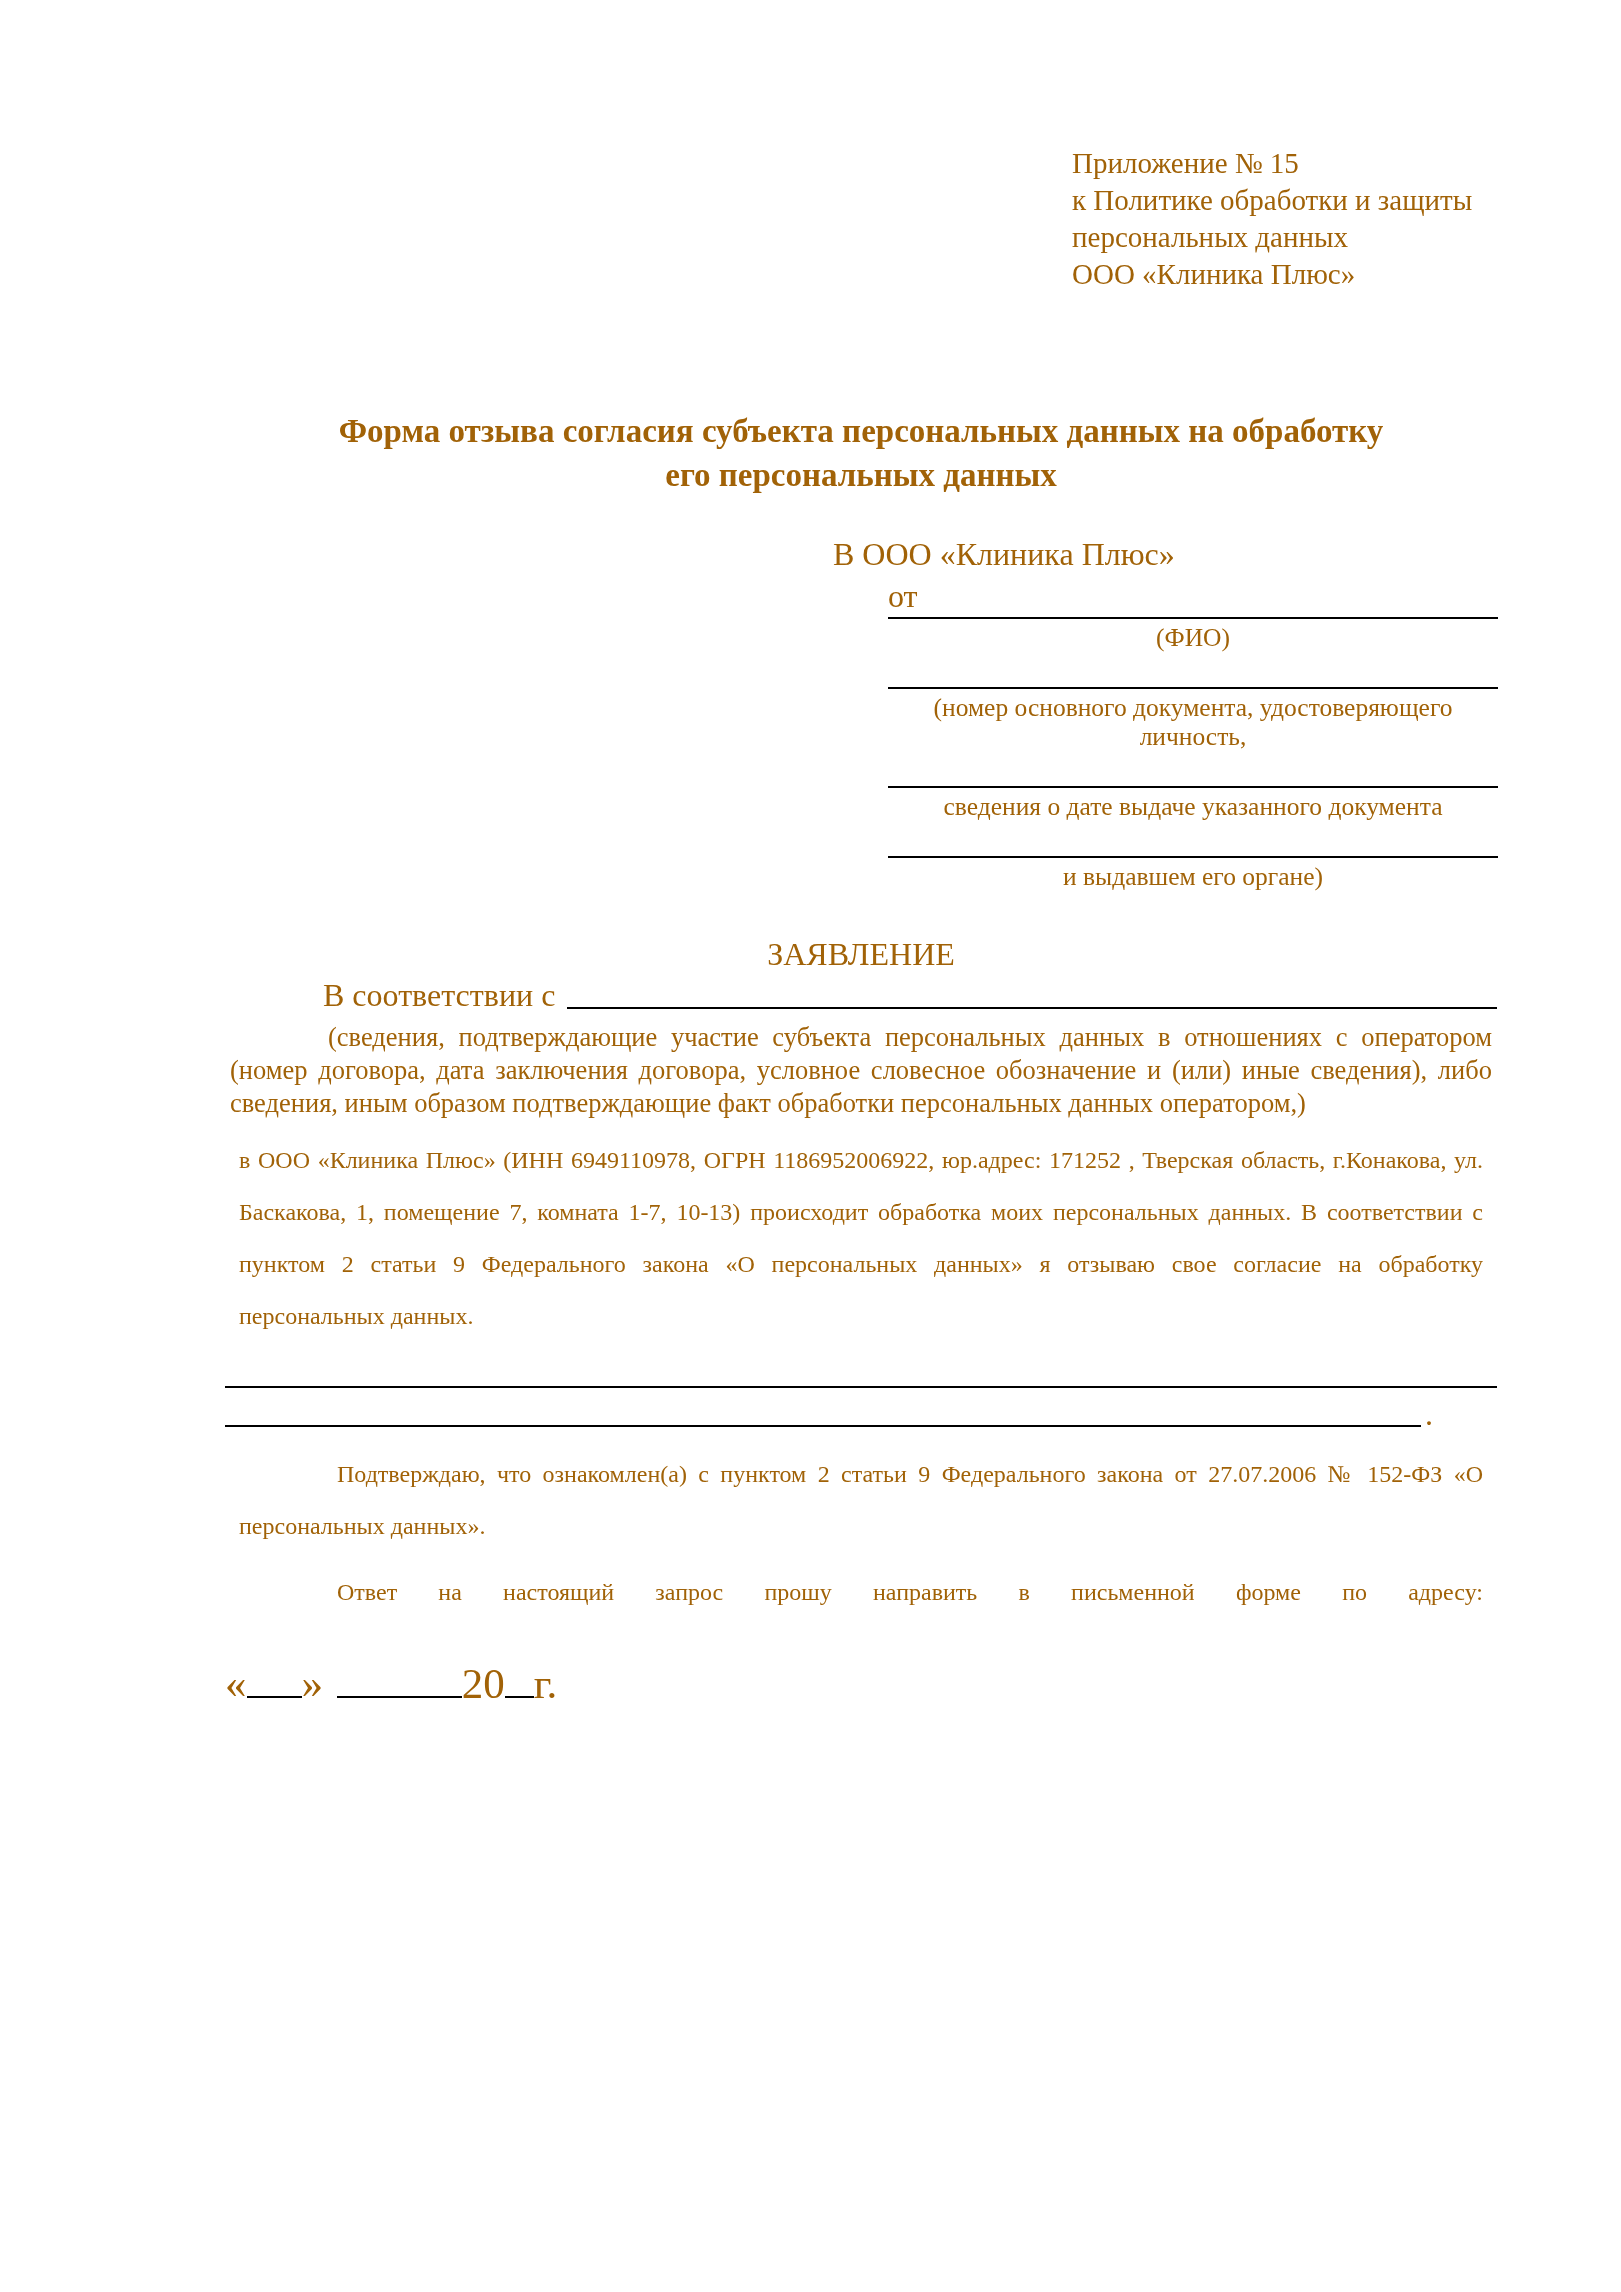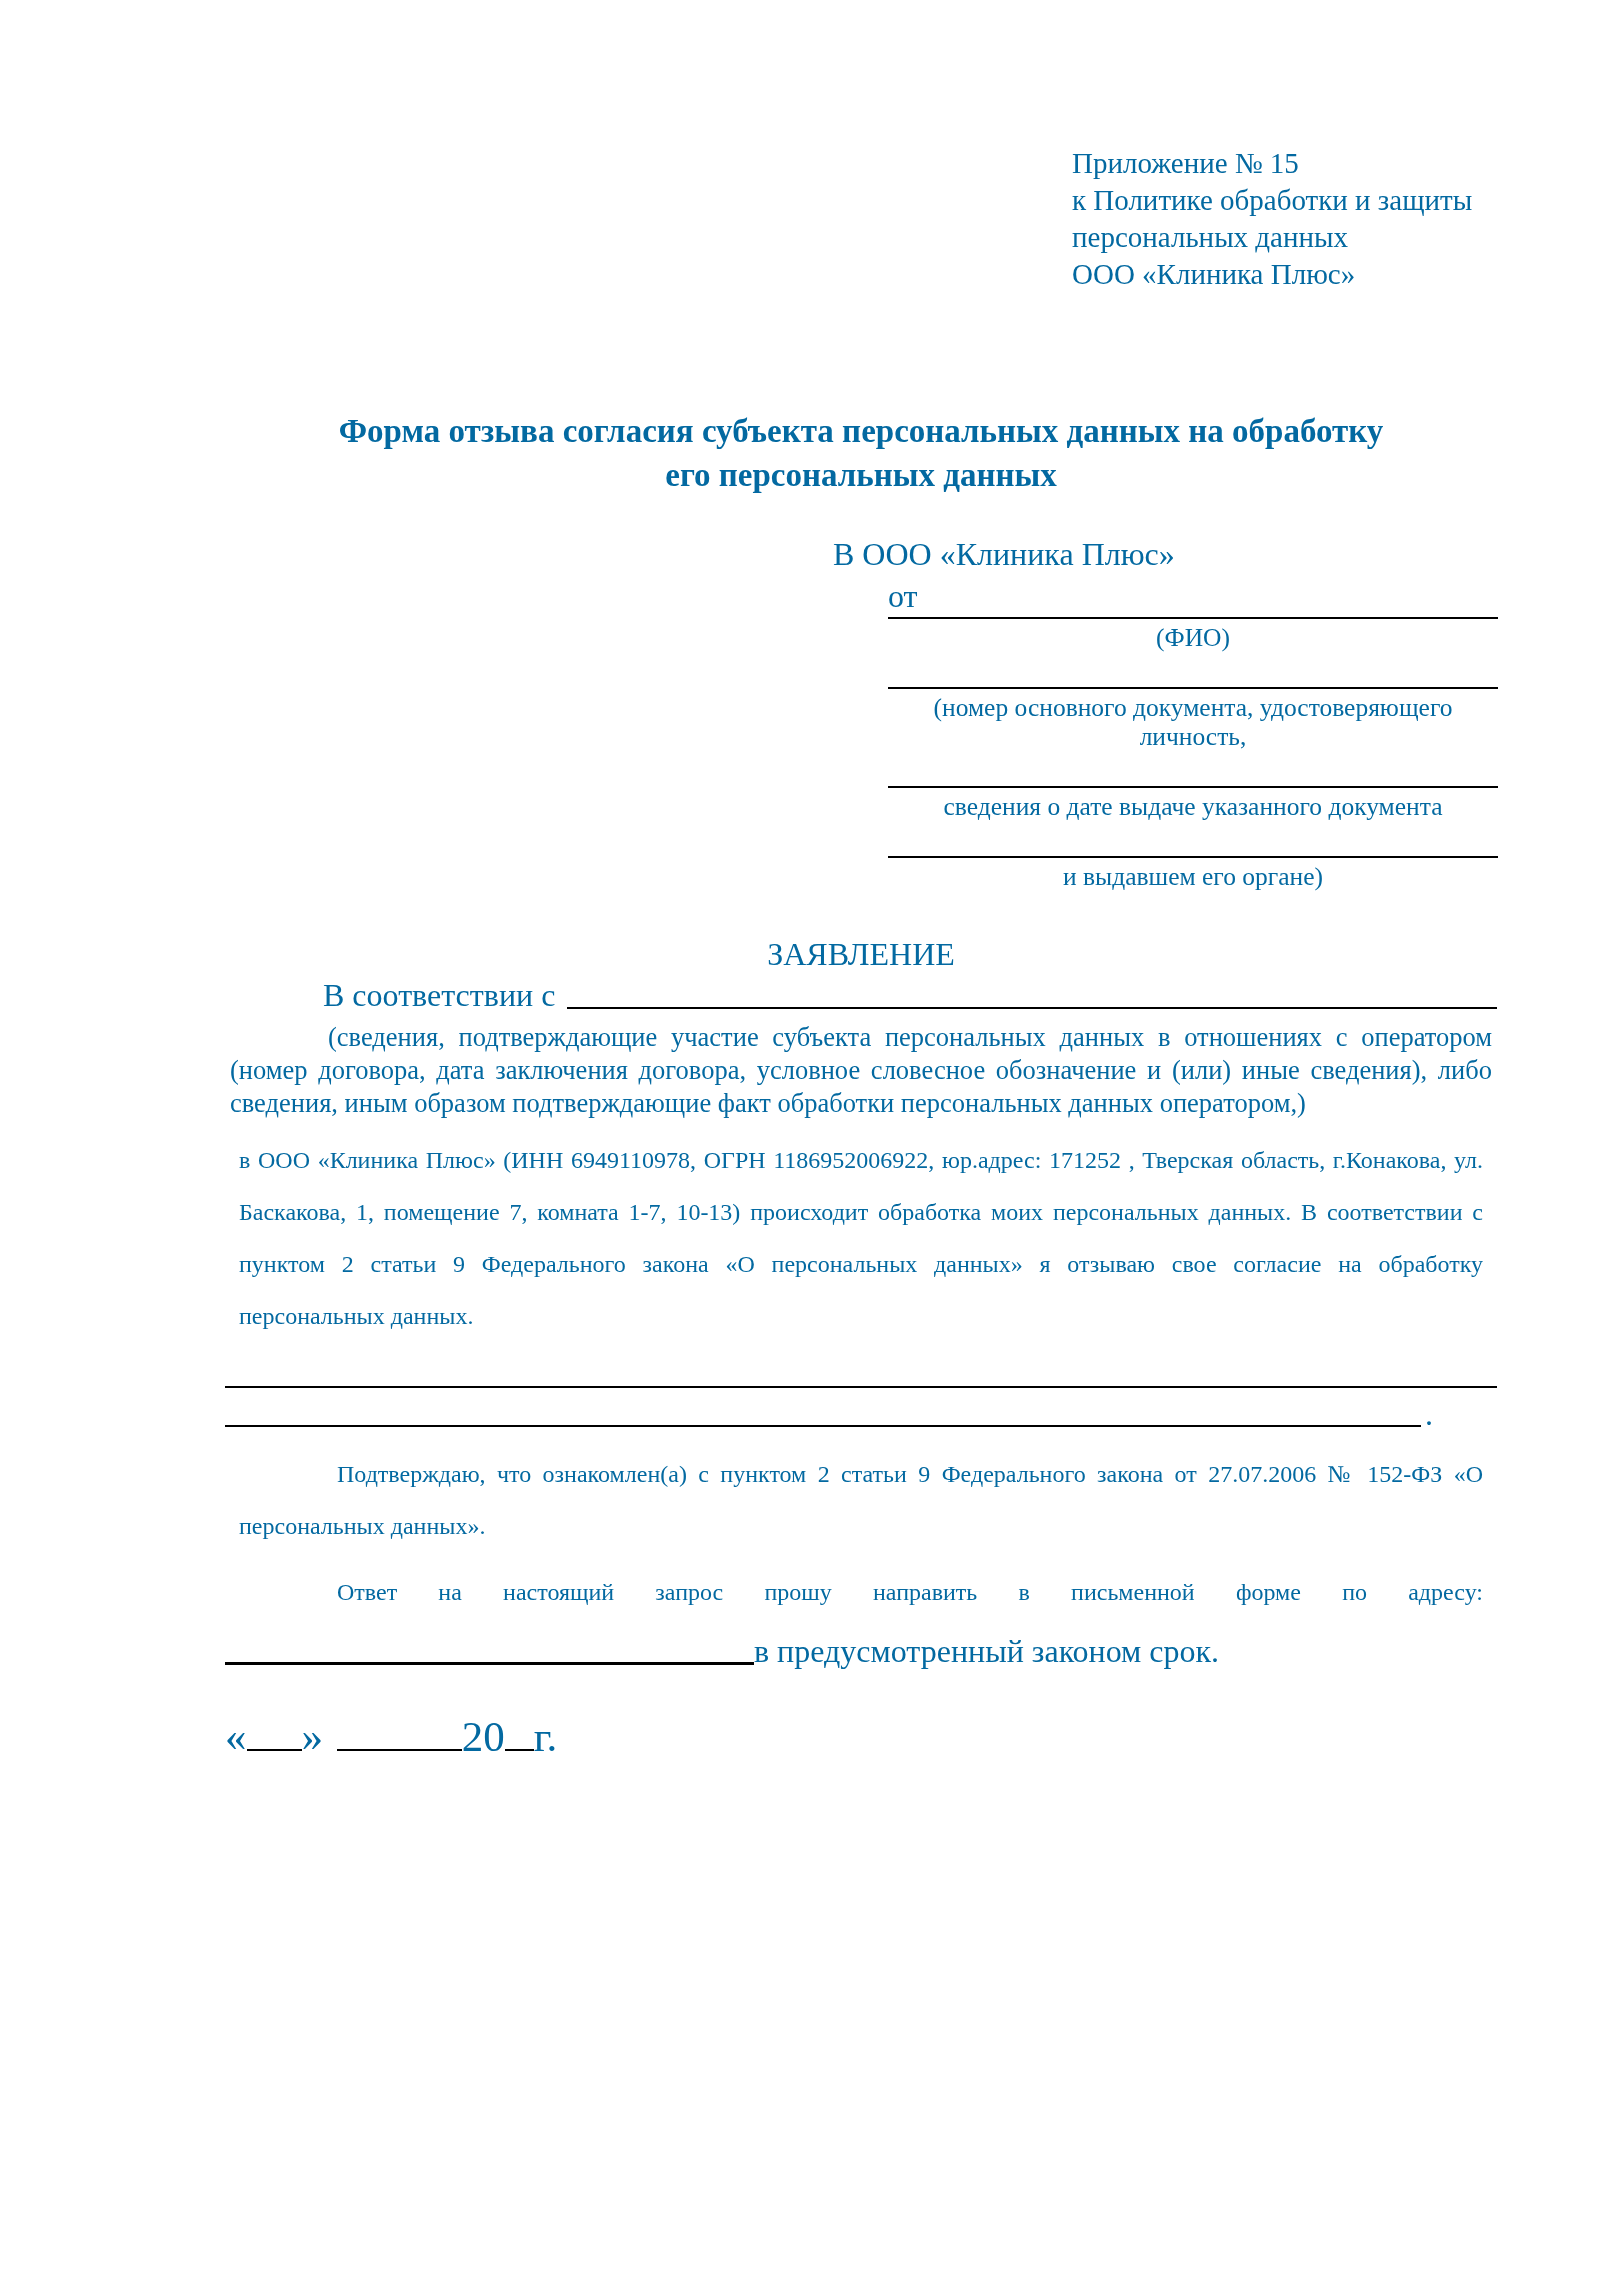--- a/index.html
+++ b/index.html
@@ -1,20 +1,20 @@
 <!DOCTYPE html>
 <html lang="ru"><head>
 <meta charset="utf-8">
 <style>
   html,body { margin:0; padding:0; background:#ffffff; }
   .page {
     position:relative;
     width:1621px; height:2293px;
     background:#ffffff;
-    color:#0369a1;
+    color:#a16207;
     font-family:"Liberation Serif","DejaVu Serif",serif;
     overflow:hidden;
   }
   .content { position:absolute; left:225px; top:145px; width:1272px; }
 
   
   .hdr { margin-left:847px; font-size:29px; line-height:37px; }
   .hdr div { white-space:nowrap; }
 
   
@@ -105,24 +105,20 @@
 
     <div class="row blankrow">
       <div class="fill"></div>
       <span class="period">.</span>
     </div>
 
     <p class="par red">Подтверждаю, что ознакомлен(а) с пунктом 2 статьи 9 Федерального закона от 27.07.2006 № 152-ФЗ «О персональных данных».</p>
 
     <p class="par red force-last">Ответ на настоящий запрос прошу направить в письменной форме по адресу:</p>
 
-    <div class="row">
-      <div class="reply-line"></div>
-      <span class="reply-suffix">в предусмотренный законом срок.</span>
-    </div>
 
     <div class="footer">
       <div class="fgroup">
         <span>«</span><span class="ul w56"></span><span>»</span><span class="ul w128"></span><span>20</span><span class="ul w30"></span><span>г.</span>
       </div>
     </div>
 
   </div>
 </div>
 

